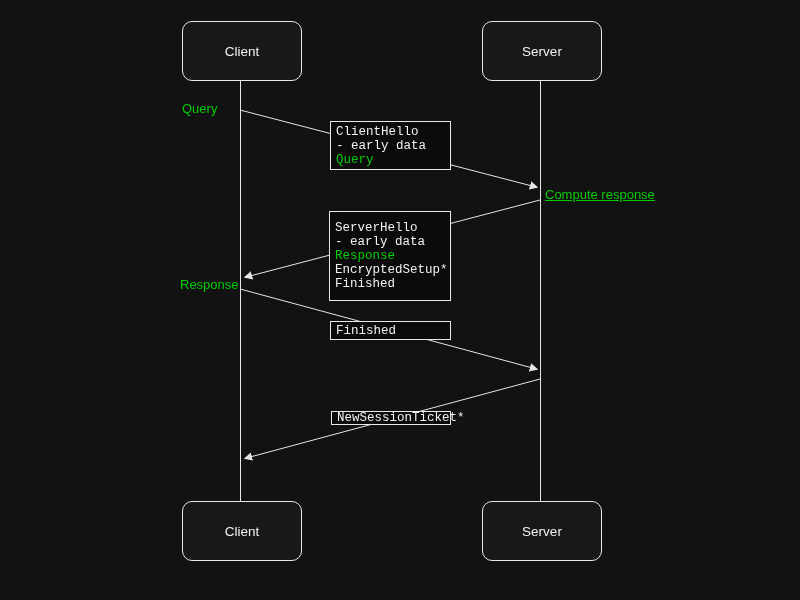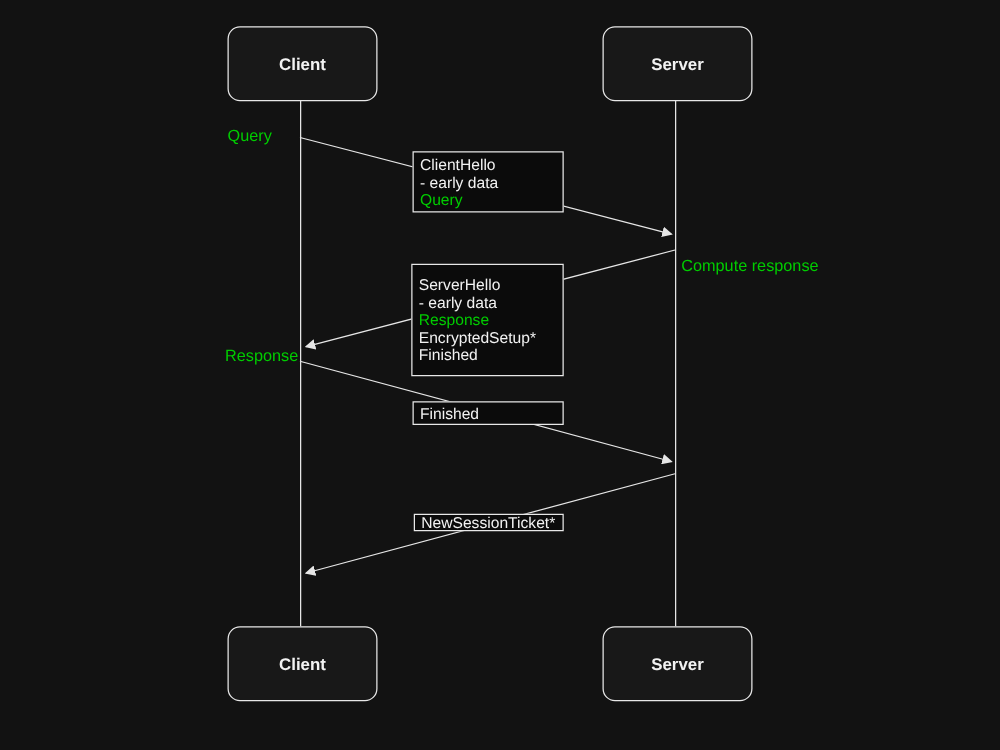--- a/index.html
+++ b/index.html
@@ -22,50 +22,50 @@
   }
   #wires{position:absolute;left:0;top:0;}
   .actor{
     position:absolute;
     width:118px;height:58px;
     border:1px solid var(--border);
     border-radius:10px;
     background:var(--actor-fill);
     display:flex;align-items:center;justify-content:center;
     font-size:13.5px;
-    font-weight:bold;
   }
   .actor.client-top{left:182px;top:21px;}
   .actor.server-top{left:482px;top:21px;}
   .actor.client-bottom{left:182px;top:501px;}
   .actor.server-bottom{left:482px;top:501px;}
   .msg-box{
     position:absolute;
     border:1px solid var(--border);
     background:var(--box-fill);
     display:flex;flex-direction:column;justify-content:center;
     padding:0 0 0 5px;
     box-sizing:border-box;
     font-size:12.5px;
+    font-family:Liberation Mono, monospace;
   }
   .msg-box .msg-line{line-height:14px;white-space:nowrap;}
   .msg-line[data-color="green"]{color:var(--green);}
   .msg-line[data-color="white"]{color:var(--text);}
   .box-clienthello{left:330px;top:121px;width:121px;height:49px;}
   .box-serverhello{left:329px;top:211px;width:122px;height:90px;}
   .box-finished{left:330px;top:321px;width:121px;height:19px;}
   .box-newsessionticket{left:331px;top:411px;width:120px;height:14px;}
   .free-label{
     position:absolute;
     font-size:13px;
     white-space:nowrap;
   }
   .free-label.green{color:var(--green);}
   .label-query{left:182px;top:101px;}
-  .label-compute{left:545px;top:205px;}
+  .label-compute{left:545px;top:187px;text-decoration:underline;}
   .label-response{left:180px;top:277px;}
   .note{
     position:absolute;
     left:102px;top:441px;
     font-size:13px;line-height:15.5px;
     color:var(--text);
   }
 </style>
 </head>
 <body>

